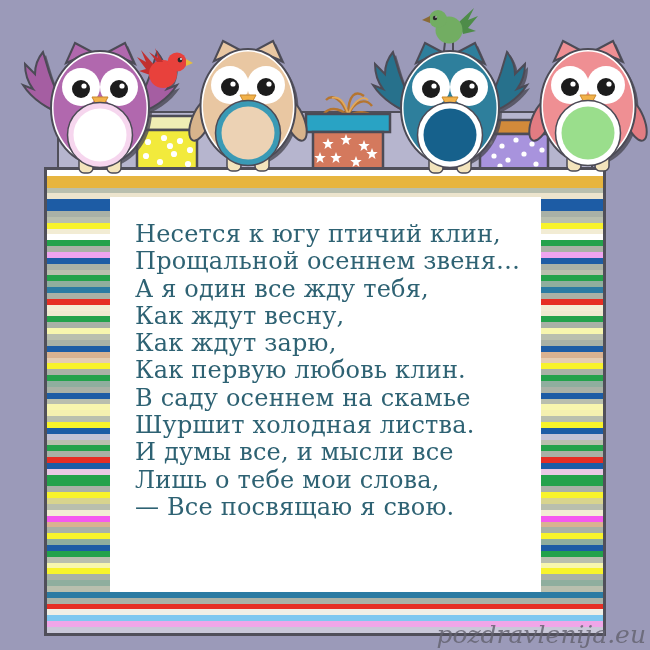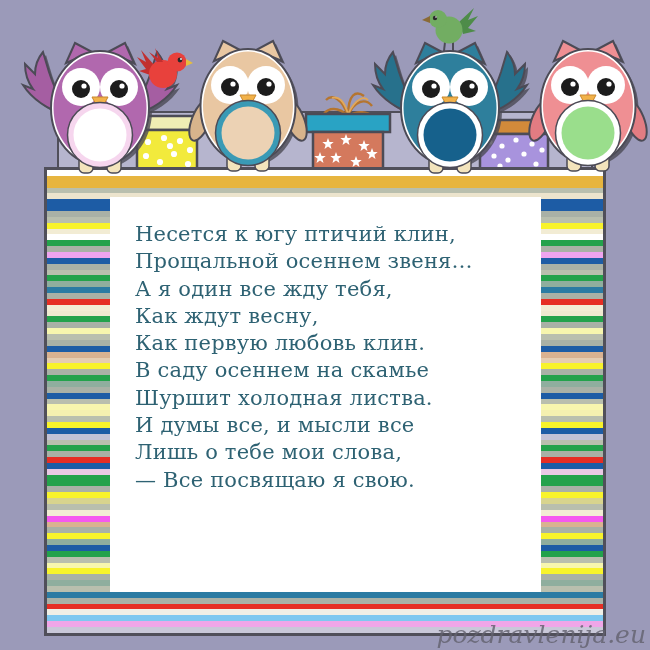--- a/index.html
+++ b/index.html
@@ -11,21 +11,21 @@
   #gift0{left:126px;top:110px;width:82px;height:60px;}
   #gift1{left:298px;top:84px;width:100px;height:86px;}
   #gift2{left:476px;top:116px;width:76px;height:54px;}
   #frame{position:absolute;left:44px;top:167px;width:562px;height:469px;
          border:3px solid #504f5a;box-sizing:border-box;z-index:3;background:#b9bfae;}
   #stripes{position:absolute;left:0;top:0;right:0;bottom:0;display:flex;flex-direction:column;}
   #stripes .stripe{flex:1 1 0;}
   #poem-panel{position:absolute;left:110px;top:197px;width:431px;height:395px;
               background:#ffffff;z-index:4;}
   #poem{position:absolute;left:25px;top:24px;right:10px;
-        font-size:21px;line-height:27.3px;color:#2e6273;letter-spacing:.2px;}
+        font-size:24px;line-height:27.3px;color:#2e6273;letter-spacing:.2px;}
   .owl,.bird{position:absolute;z-index:5;overflow:visible;}
   #owl0{left:15px;top:42px;width:170px;height:132px;}
   #owl1{left:192px;top:40px;width:112px;height:132px;}
   #owl2{left:365px;top:42px;width:170px;height:132px;}
   #owl3{left:532px;top:40px;width:112px;height:132px;}
   #bird0{left:137px;top:40px;width:56px;height:54px;}
   #bird1{left:417px;top:2px;width:62px;height:50px;}
   #watermark{position:absolute;right:4px;bottom:1px;z-index:6;
              font-style:italic;font-size:25px;color:#63626f;opacity:.82;
              font-family:"DejaVu Serif", serif;text-align:right;}
@@ -169,20 +169,21 @@
         <div class="stripe" style="background: rgb(201, 200, 217);"></div>
       </div>
   </div>
 
   <div id="poem-panel" style="background: rgb(255, 255, 255);">
     <div id="poem" style="color: rgb(46, 98, 115);">
         <div>Несется к югу птичий клин,</div>
         <div>Прощальной осеннем звеня…</div>
         <div>А я один все жду тебя,</div>
         <div>Как ждут весну,</div>
+        <div>Как ждут зарю,</div>
         <div>Как первую любовь клин.</div>
         <div>В саду осеннем на скамье</div>
         <div>Шуршит холодная листва.</div>
         <div>И думы все, и мысли все</div>
         <div>Лишь о тебе мои слова,</div>
         <div>— Все посвящаю я свою.</div>
       </div>
   </div>
 
   <svg class="owl" id="owl0" viewBox="0 0 170 132">

